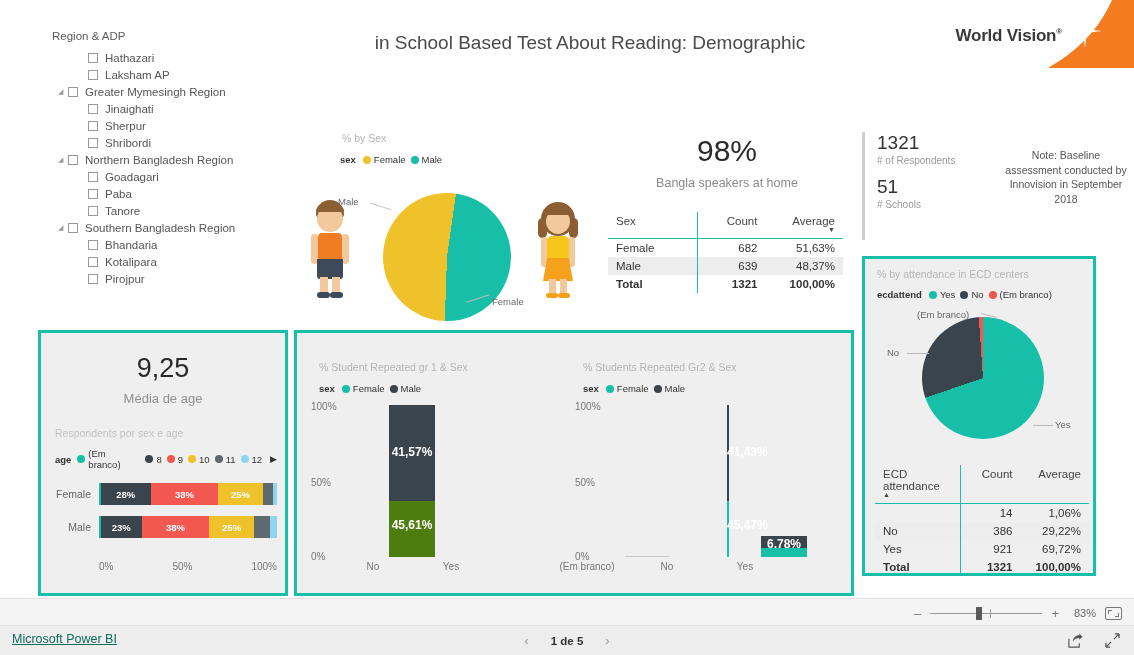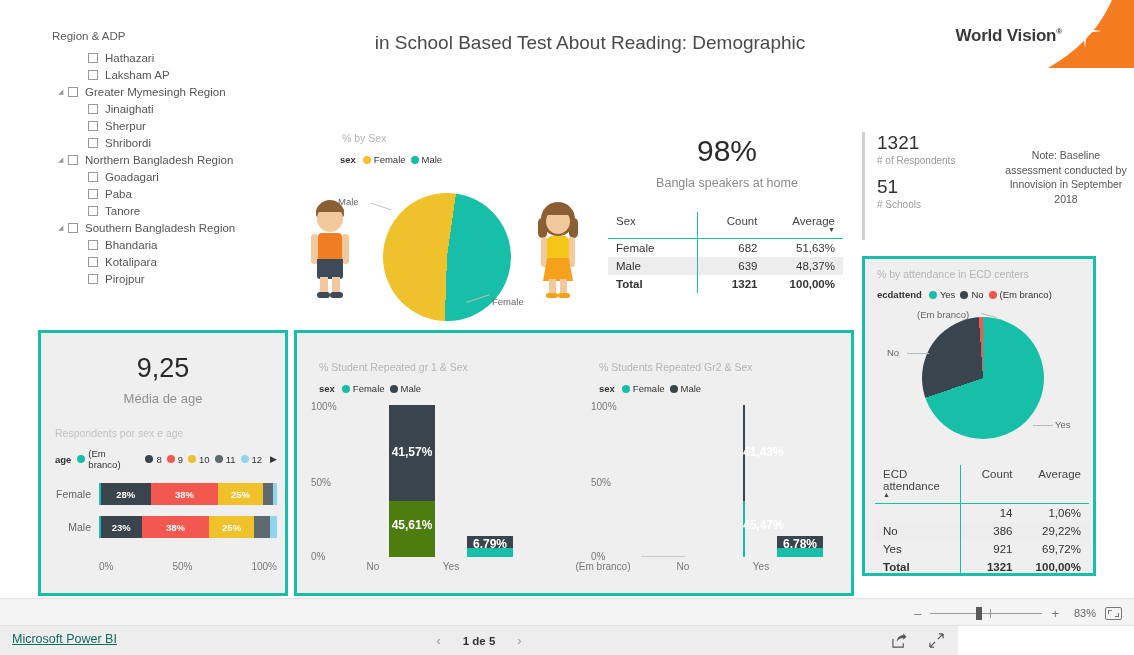--- a/index.html
+++ b/index.html
@@ -153,21 +153,21 @@
   #ztrack { width: 112px; height: 1px; background: #9b9b9b; position: relative; }
   #zthumb { position: absolute; left: 46px; top: -6px; width: 6px; height: 13px; background: #5a5a5a; }
   #ztick { position: absolute; left: 60px; top: -4px; width: 1px; height: 9px; background: #9b9b9b; }
   #zpct { min-width: 28px; text-align: right; }
   #fit-icon { width: 17px; height: 13px; border: 1px solid #777; border-radius: 2px; position: relative; }
   #fit-icon:before, #fit-icon:after { content: ""; position: absolute; width: 3px; height: 3px; }
   #fit-icon:before { left: 2px; top: 2px; border-left: 1px solid #777; border-top: 1px solid #777; }
   #fit-icon:after { right: 2px; bottom: 2px; border-right: 1px solid #777; border-bottom: 1px solid #777; }
 
   
-  #footer { position: absolute; left: 0; top: 626px; width: 958px; height: 29px; background: #EDEDED; }
+  #footer { position: absolute; left: 0; top: 626px; width: 1134px; height: 29px; background: #EDEDED; }
   #pbi-link { position: absolute; left: 12px; top: 6px; font-size: 12.5px; color: #0F6B5C;
       text-decoration: underline; cursor: pointer; }
   #pager { position: absolute; left: 0; top: 0; width: 100%; height: 29px;
       display: flex; align-items: center; justify-content: center; gap: 22px;
       font-size: 11.5px; color: #333; }
   #pager .arw { color: #9a9a9a; font-size: 13px; cursor: pointer; }
   #pager .pg { font-weight: bold; }
   #foot-icons { position: absolute; right: 14px; top: 0; height: 29px;
       display: flex; align-items: center; gap: 22px; }
   .fic { width: 15px; height: 15px; color: #555; }
@@ -512,33 +512,26 @@
       <div class="yax" style="top:218px">0%</div>
       <div class="plot">
         <div class="bar-col" style="left:32px; height:100%;">
           <div class="stk" style="height:63.3%; background:#3A444C;">
             <span class="val" style="top:42%">41,57%</span>
           </div>
           <div class="stk" style="height:36.7%; background:#4d7c0f;text-decoration:underline;">
             <span class="val" style="top:30%">45,61%</span>
           </div>
         </div>
-        <div class="bar-col" style="left:110px; height:100%;">
-          <div class="stk" style="height:86.5%; background:transparent;"></div>
-          <div class="stk" style="height:7.5%; background:#3A444C;">
-            <span class="val" style="top:5%">6,79%</span>
-          </div>
-          <div class="stk" style="height:6%; background:#18BFA8;"></div>
-        </div>
       </div>
       <div class="xlab" style="left:36px">No</div>
       <div class="xlab" style="left:114px">Yes</div>
     </div>
 
-    <div class="rchart" style="left:280px">
+    <div class="rchart" style="left:264px">
       <div class="ct panel-title">% Students Repeated Gr2 &amp; Sex</div>
       <div class="cl legend">
         <span class="lg-name">sex</span>
         <span class="legend-item">
           <span class="dot" style="background:#18BFA8"></span>
           <span>Female</span>
         </span>
         <span class="legend-item">
           <span class="dot" style="background:#3A444C"></span>
           <span>Male</span>

